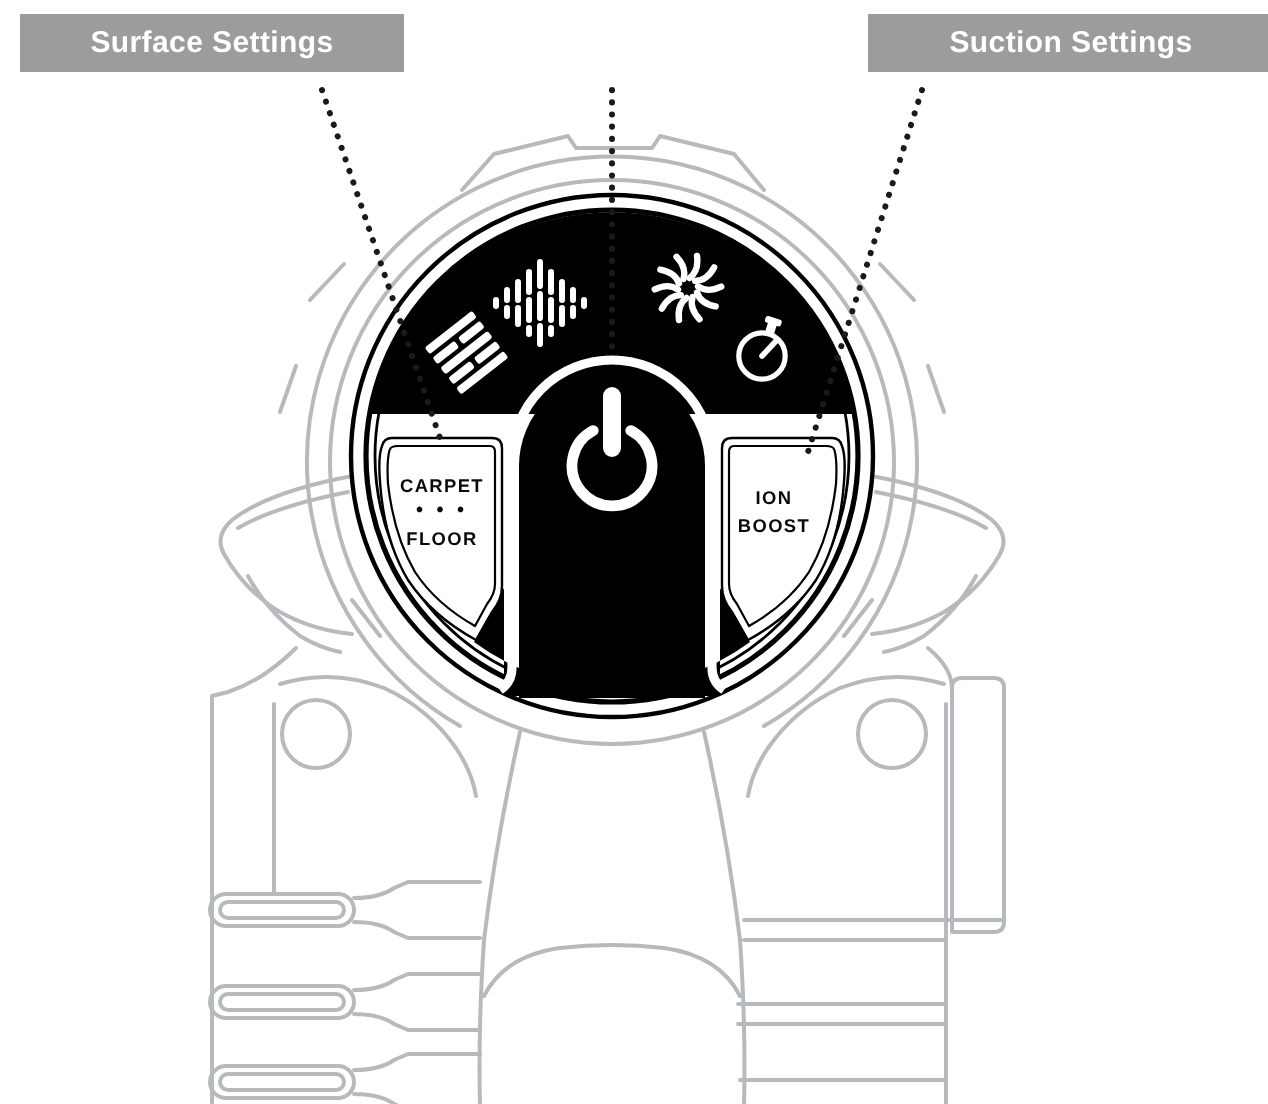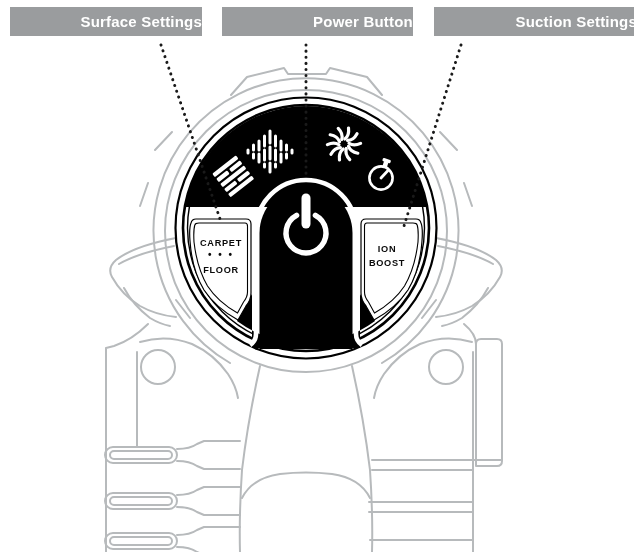--- a/index.html
+++ b/index.html
@@ -2,39 +2,36 @@
 <html><head>
 <meta charset="utf-8">
 <style>
   html,body{margin:0;padding:0;background:#fff;}
   .stage{
     position:relative;width:634px;height:552px;background:#fff;overflow:hidden;
     font-family:"Liberation Sans", sans-serif;
   }
   .callout{
     position:absolute;top:7px;height:29px;background:#9a9c9e;color:#fff;
-    display:flex;align-items:center;justify-content:flex-end;
+    display:flex;align-items:center;justify-content:center;
     font-size:15px;font-weight:bold;letter-spacing:.2px;
   }
   .callout.surface{left:10px;width:192px;}
   .callout.power{left:222px;width:191px;}
   .callout.suction{left:434px;width:203px;}
   svg{position:absolute;left:0;top:0;}
   svg text{font-family:"Liberation Sans", sans-serif;font-weight:bold;fill:#0a0a0a;}
 </style>
 </head>
 <body>
 
 <div class="stage">
 
   <div class="callout surface">
     <span>Surface Settings</span>
-  </div>
-  <div class="callout power">
-    <span>Power Button</span>
   </div>
   <div class="callout suction">
     <span>Suction Settings</span>
   </div>
 
   <svg width="634" height="552" viewBox="0 0 634 552">
 
     <g stroke="#b7babc" stroke-width="2" fill="none" stroke-linejoin="round" stroke-linecap="round">
 
       <path d="M230,363 A152.5,152.5 0 1 1 382,363"></path>

